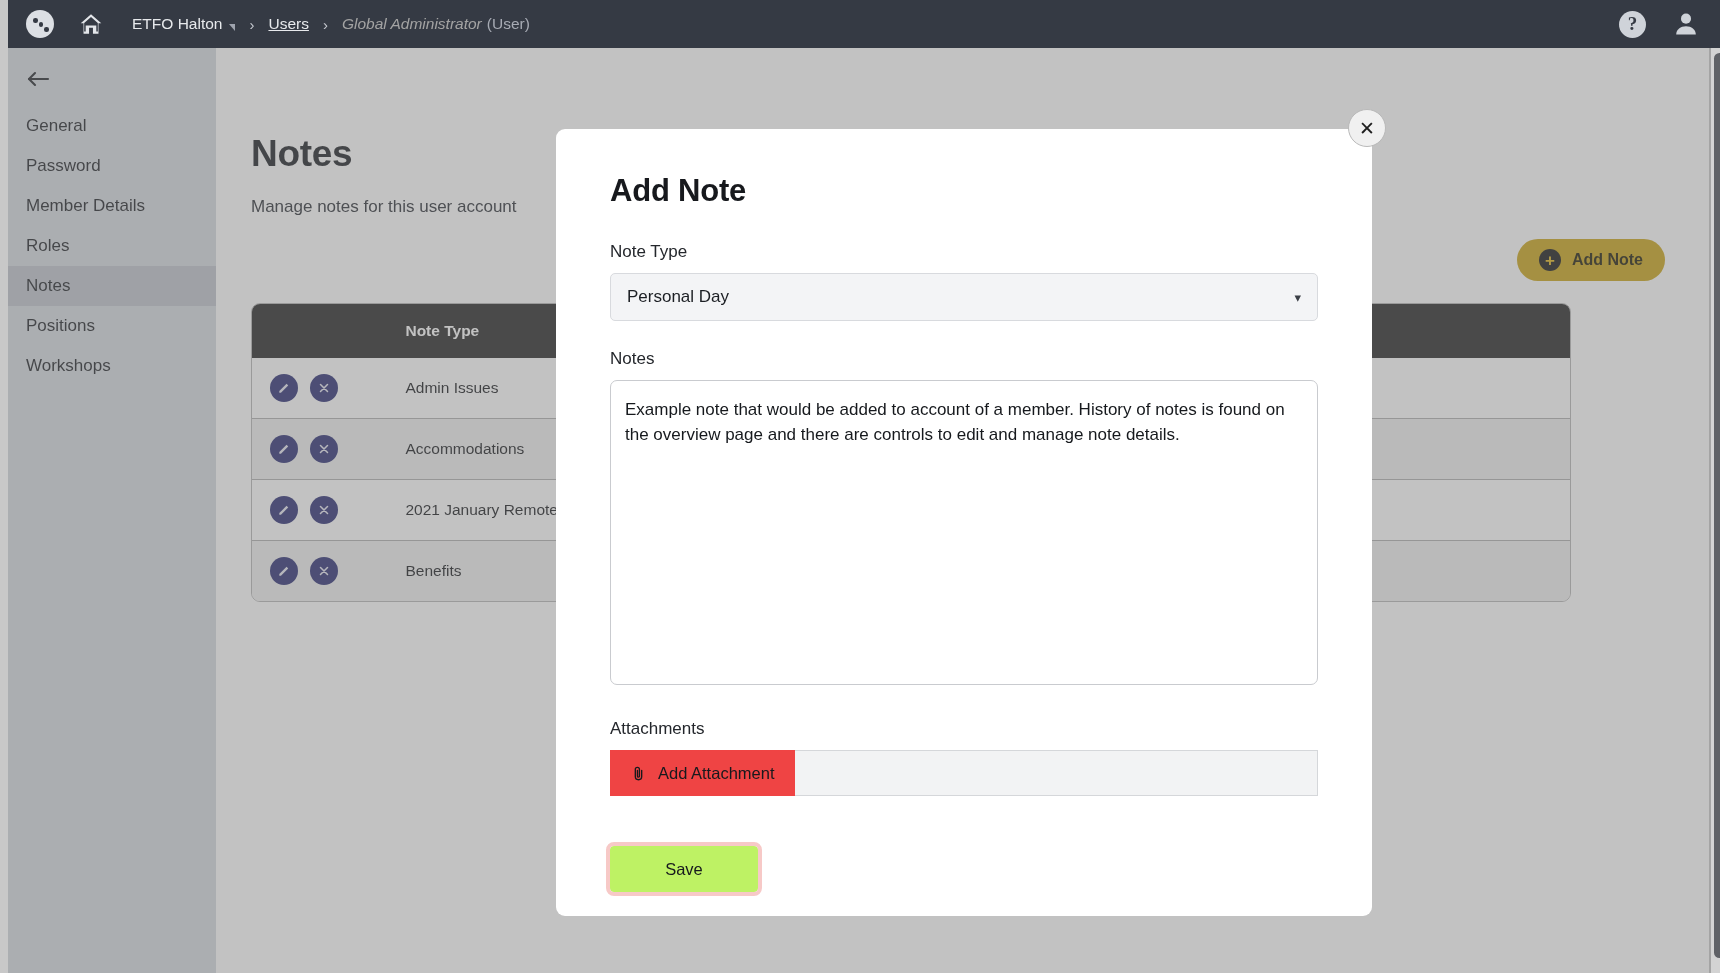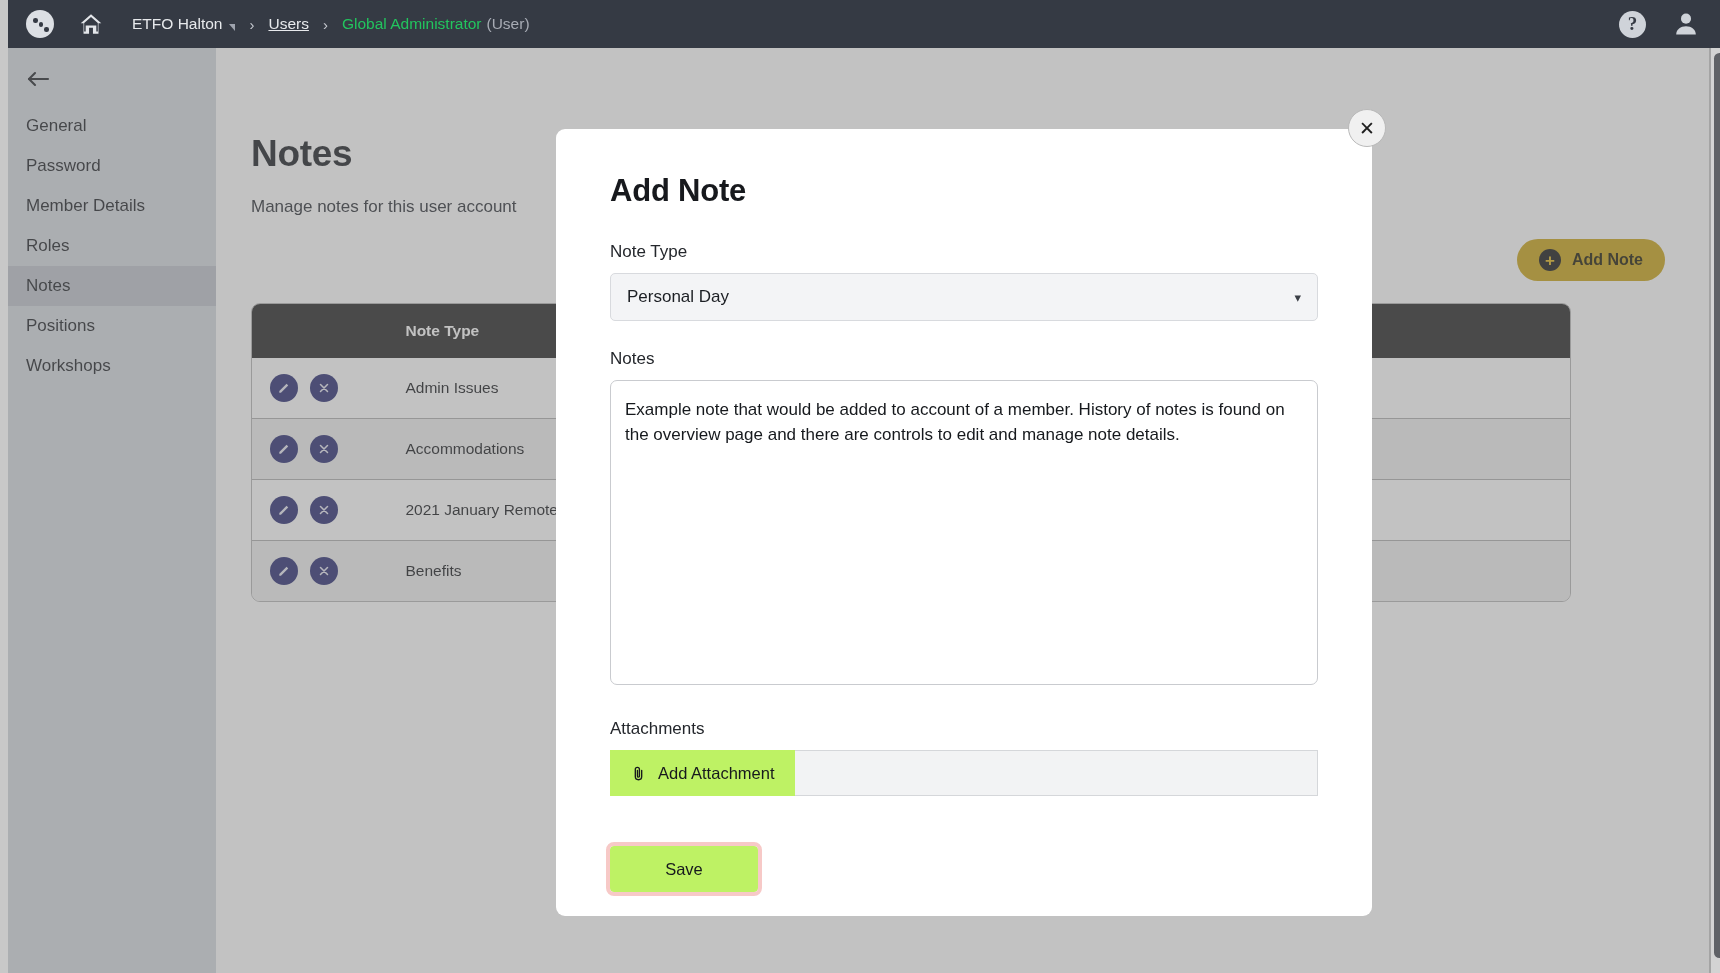--- a/index.html
+++ b/index.html
@@ -44,21 +44,21 @@
   .crumb-caret {
     width: 0; height: 0;
     border-left: 6px solid transparent;
     border-top: 7px solid #9fa4ae;
     border-right: 0;
     display: inline-block;
     transform: translateY(3px);
   }
   .crumb-sep { margin: 0 14px; color: #c6c9d0; font-size: 15px; }
   .crumb-link { color: #e7e9ec; }
-  .crumb-current { color: #22c55e; }
+  .crumb-current { color: #a3a3a3; font-style: italic; }
   .crumb-muted { color: #a7abb4; margin-left: 5px; }
   .topbar-spacer { flex: 1; }
   .topbar-icons { display: flex; align-items: center; gap: 26px; margin-right: 10px;}
   .help-icon {
     width: 27px; height: 27px; border-radius: 50%;
     background: #cfd3d9; color: #353a44;
     font-size: 19px; font-weight: bold;
     display: flex; align-items: center; justify-content: center;
     font-family: "Liberation Serif", serif;
   }
@@ -196,21 +196,21 @@
     padding: 16px 14px; font-size: 17px; line-height: 1.48;
     color: #16191d; resize: none;
     font-family: "Liberation Sans", sans-serif;
     margin-bottom: 30px; overflow: hidden;
   }
   .attach-row {
     display: flex; width: 100%; height: 46px;
     margin-bottom: 50px;
   }
   .attach-btn {
-    background: #bef264; color: #17191d;
+    background: #ef4444; color: #17191d;
     border: none; height: 46px; padding: 0 20px;
     font-size: 16.5px; display: flex; align-items: center; gap: 11px;
     cursor: pointer;
   }
   .attach-btn svg { width: 17px; height: 17px; stroke: #17191d; fill: none; }
   .attach-field {
     flex: 1; background: #f2f3f4;
     border: 1px solid #d5d7da; border-left: none;
   }
   .save-btn {

